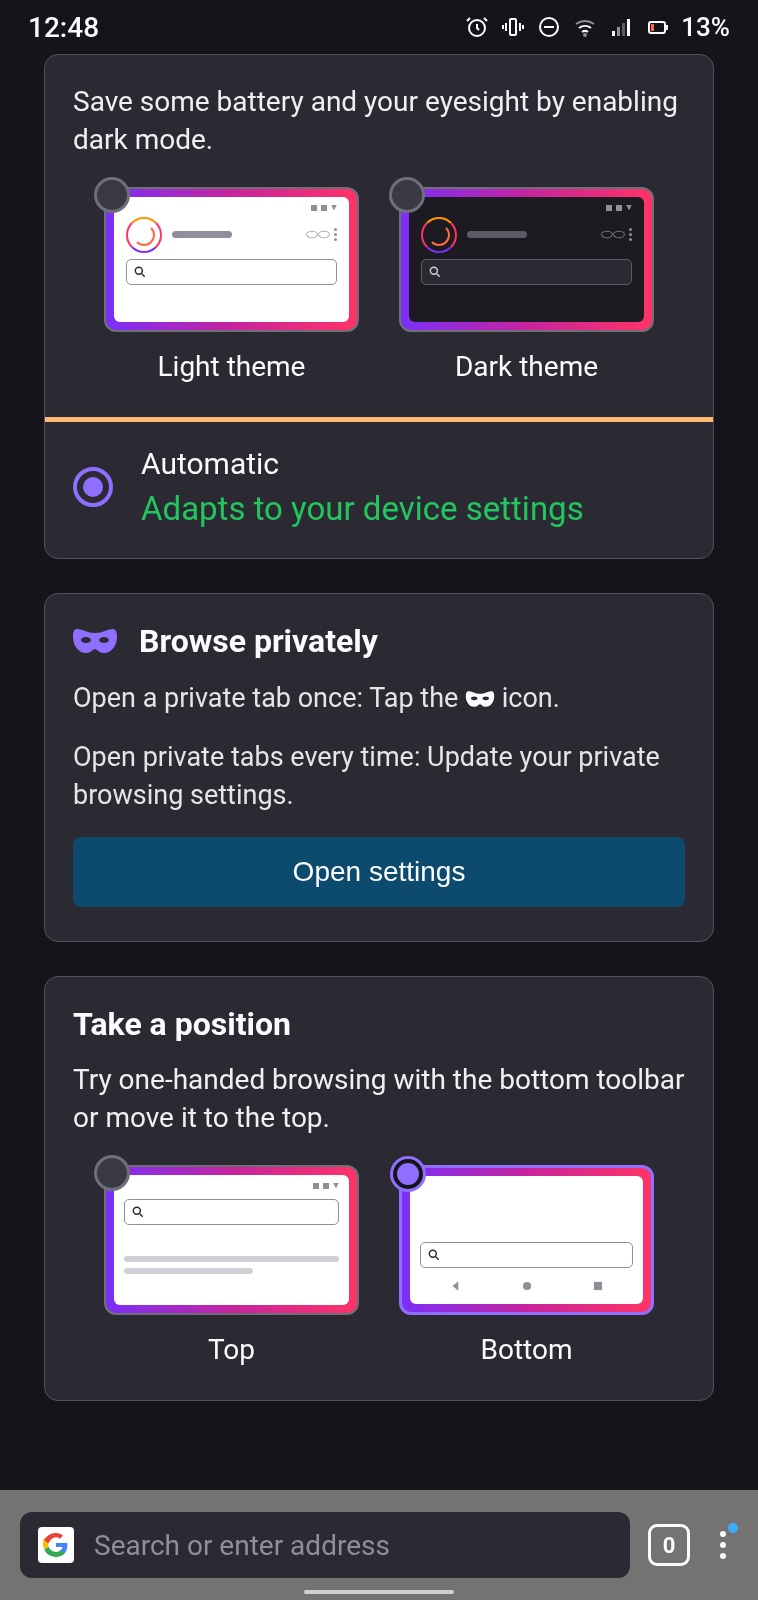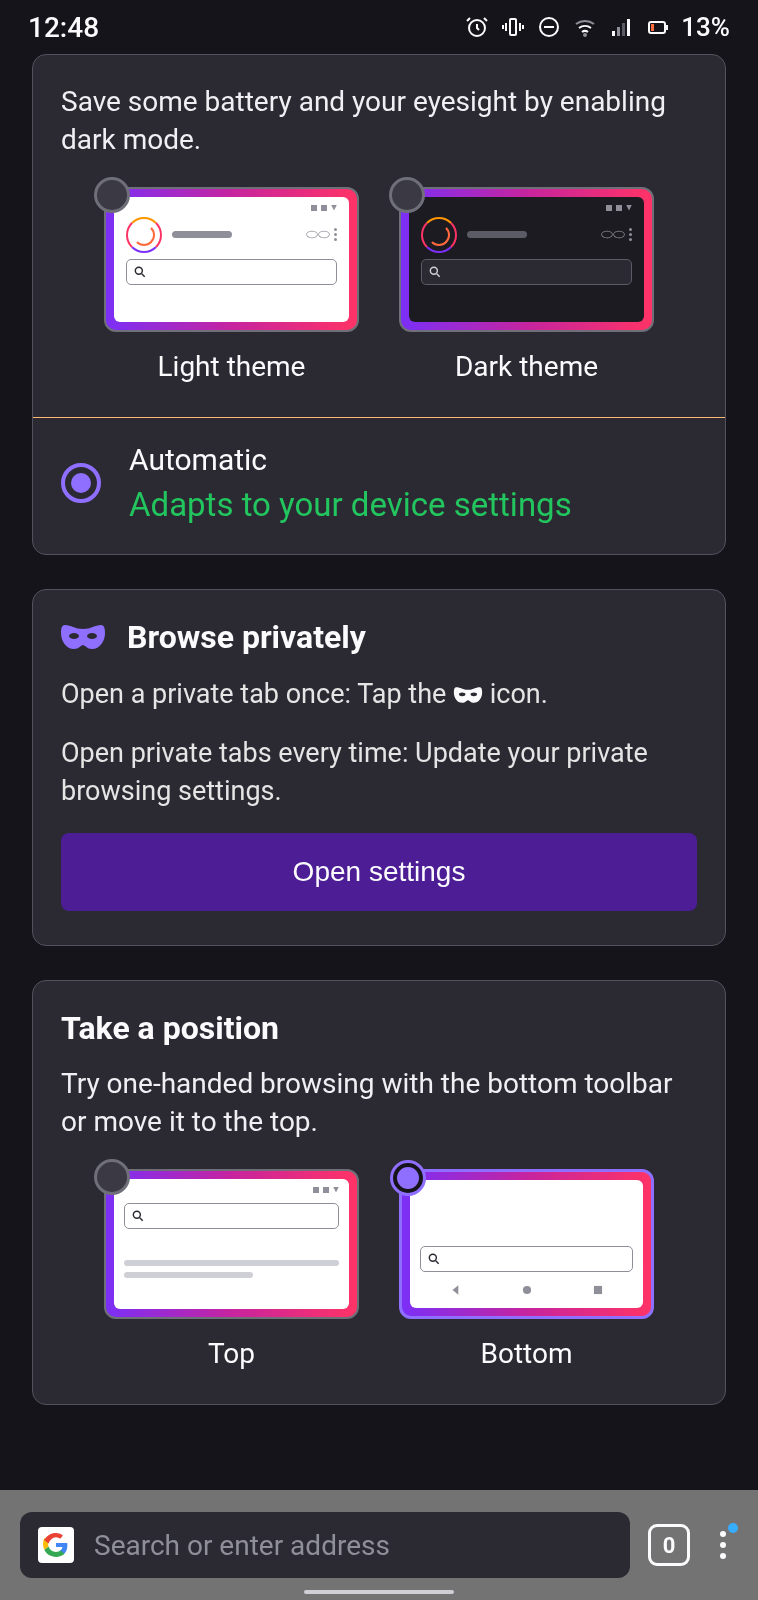--- a/index.html
+++ b/index.html
@@ -20,21 +20,21 @@
     padding: 0 28px;
     font-size: 26px;
     font-weight: 500;
     gap: 44px;
   }
   .status-left { font-size: 28px; }
   .status-right { display: flex; align-items: center; gap: 12px; }
   .status-right svg { width: 24px; height: 24px; }
   .battery-pct { font-size: 26px; }
   .content {
-    padding: 0 32px;
+    padding: 0 44px;
     height: calc(1600px - 54px - 110px);
     overflow: hidden;
   }
   .card {
     background: #2b2a33;
     border: 1px solid #52525e;
     border-radius: 14px;
     margin-bottom: 34px;
   }
   .card-inner { padding: 28px 28px 34px; }
@@ -78,39 +78,39 @@
     background: #3a3944; border: 3px solid #6f6f7a;
   }
   .radio-knob.selected {
     border: 3px solid #8f6fff; background: #15141a;
   }
   .radio-knob.selected::after {
     content: ""; position: absolute; inset: 4px; background: #8f6fff; border-radius: 50%;
   }
   .theme-label { font-size: 28px; }
   .automatic-row {
-    border-top: 1px solid #fdba74;
+    border-top: 5px solid #fdba74;
     padding: 24px 28px 30px;
     display: flex; align-items: center; gap: 28px;
   }
   .radio-circle {
     width: 40px; height: 40px; border-radius: 50%;
     border: 4px solid #8f6fff; display:flex; align-items:center; justify-content:center;
     flex-shrink: 0;
   }
   .radio-circle .dot { width: 20px; height: 20px; border-radius: 50%; background: #8f6fff; }
   .auto-text .title { font-size: 30px; color: #fbfbfe; }
   .auto-text .sub { font-size: 33px; color: #22c55e; margin-top: 8px; }
   .card-header { display:flex; align-items:center; gap: 22px; margin-bottom: 20px;}
   .card-header .mask-icon { color: #8f6fff; }
   .card-header h2 { font-size: 32px; font-weight: 700; }
   .instruction { font-size: 27px; line-height: 1.4; margin-bottom: 22px; color: #e5e5e5;}
   .instruction .inline-mask { display:inline-block; vertical-align: middle;}
   .settings-btn {
-    width: 100%; height: 78px; background: #4c1d95; border: none; border-radius: 8px;
+    width: 100%; height: 70px; background: #0c4a6e; border: none; border-radius: 8px;
     color: #fbfbfe; font-size: 28px; font-weight: 500; cursor: pointer;
   }
   .section-title { font-size: 32px; font-weight: 700; margin-bottom: 18px; }
   .pos-preview {
     width: 255px; height: 150px; border-radius: 12px; position: relative;
     background: linear-gradient(90deg, #7b2ff7 0%, #c6249f 50%, #ff3366 100%);
     padding: 8px; border: 2px solid #6f6f7a;
   }
   .pos-preview.selected { border: 3px solid #8f6fff; }
   .pos-inner { background: #fff; border-radius: 6px; height: 100%; padding: 8px 10px; display:flex; flex-direction:column; gap:8px;}

